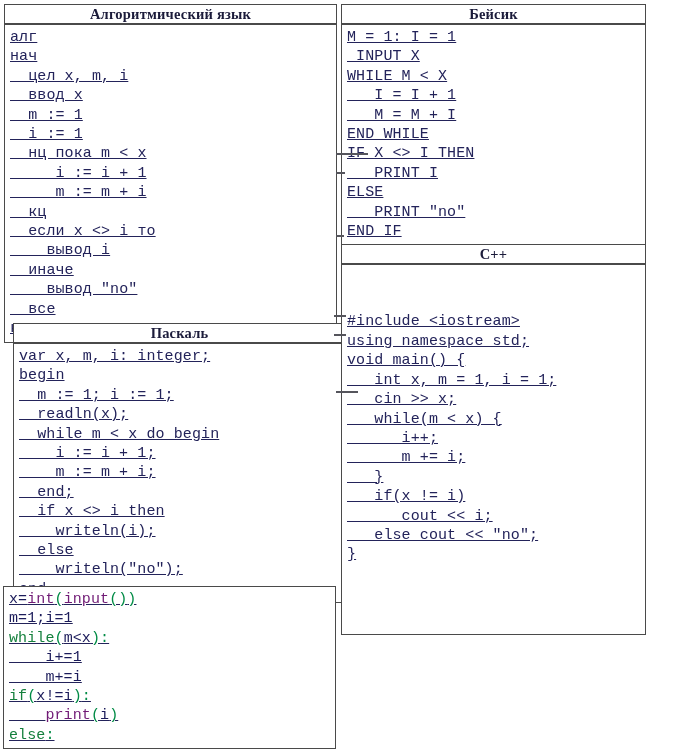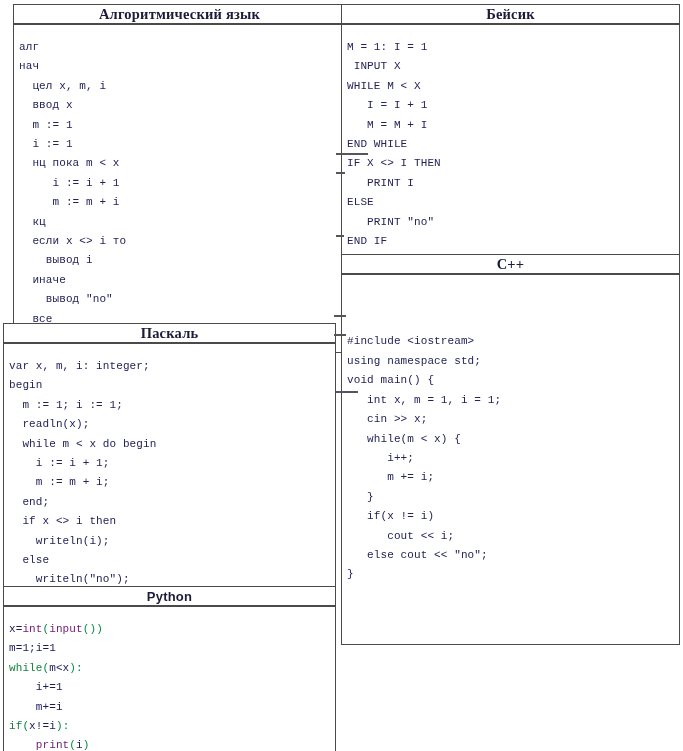--- a/index.html
+++ b/index.html
@@ -40,46 +40,47 @@
     height: 20px;
     letter-spacing: 0.2px;
   }
   .lang-header.sans {
     font-family: "Liberation Sans", sans-serif;
     font-size: 13px;
   }
   .code {
     box-sizing: border-box;
     font-family: "Liberation Mono", "DejaVu Sans Mono", monospace;
-    font-size: 11px;
+    font-size: 15px;
     line-height: 19.4px;
     color: #23235a;
-    padding: 13px 0 3px 5px;
+    padding: 3px 0 3px 5px;
     white-space: pre;
     letter-spacing: 0.1px;
+    text-decoration: underline;
   }
   .code .ln { display: block; min-height: 19.4px; }
 
   
   .py-kw  { color: #15803d; }
   .py-fn  { color: #701a75; }
   .py-pun { color: #008b45; }
   .py-txt { color: #1b1b5a; }
 
   
   .artifact {
     position: absolute;
     background: #55555c;
   }
 
   
-  #frame-alg    { left: 13px;   top: 4px;   width: 333px; }
-  #frame-pascal { left: 3px;   top: 323px; width: 333px; }
+  #frame-alg    { left: 4px;   top: 4px;   width: 333px; }
+  #frame-pascal { left: 13px;   top: 323px; width: 333px; }
   #frame-python { left: 3px;   top: 586px; width: 333px; }
-  #frame-right  { left: 341px; top: 4px;   width: 339px; }
+  #frame-right  { left: 341px; top: 4px;   width: 305px; }
 
   #frame-right .lang-block { border-bottom: none; }
   #frame-right .lang-block.last { border-bottom: 1px solid #4a4a4a; }
 
   .code.alg    { min-height: 290px; }
   .code.pascal { min-height: 238px; }
   .code.python { min-height: 140px; }
   .code.basic  { min-height: 205px; }
   .code.cpp    { min-height: 325px; margin-top: 44px; }
 </style>
@@ -95,21 +96,20 @@
 
 <div class="panel" id="frame-pascal">
   <div class="lang-block">
     <div class="lang-header">Паскаль</div>
     <div class="code pascal"><span class="ln">var x, m, i: integer;</span><span class="ln">begin</span><span class="ln">  m := 1; i := 1;</span><span class="ln">  readln(x);</span><span class="ln">  while m &lt; x do begin</span><span class="ln">    i := i + 1;</span><span class="ln">    m := m + i;</span><span class="ln">  end;</span><span class="ln">  if x &lt;&gt; i then</span><span class="ln">    writeln(i);</span><span class="ln">  else</span><span class="ln">    writeln("no");</span><span class="ln">end.</span></div>
   </div>
 </div>
 
 <div class="panel" id="frame-python">
   <div class="lang-block">
-    <div class="lang-header sans">Python</div>
     <div class="code python"><span class="ln"><span class="py-txt">x=</span><span class="py-fn">int</span><span class="py-pun">(</span><span class="py-fn">input</span><span class="py-pun">()</span><span class="py-pun">)</span></span><span class="ln"><span class="py-txt">m=1;i=1</span></span><span class="ln"><span class="py-kw">while</span><span class="py-pun">(</span><span class="py-txt">m&lt;x</span><span class="py-pun">)</span><span class="py-pun">:</span></span><span class="ln"><span class="py-txt">    i+=1</span></span><span class="ln"><span class="py-txt">    m+=i</span></span><span class="ln"><span class="py-kw">if</span><span class="py-pun">(</span><span class="py-txt">x!=i</span><span class="py-pun">)</span><span class="py-pun">:</span></span><span class="ln"><span class="py-txt">    </span><span class="py-fn">print</span><span class="py-pun">(</span><span class="py-txt">i</span><span class="py-pun">)</span></span><span class="ln"><span class="py-kw">else</span><span class="py-pun">:</span></span></div>
   </div>
 </div>
 
 <div class="panel" id="frame-right">
   <div class="lang-block">
     <div class="lang-header">Бейсик</div>
     <div class="code basic"><span class="ln">M = 1: I = 1</span><span class="ln"> INPUT X</span><span class="ln">WHILE M &lt; X</span><span class="ln">   I = I + 1</span><span class="ln">   M = M + I</span><span class="ln">END WHILE</span><span class="ln">IF X &lt;&gt; I THEN</span><span class="ln">   PRINT I</span><span class="ln">ELSE</span><span class="ln">   PRINT "no"</span><span class="ln">END IF</span></div>
   </div>
   <div class="lang-block last">

